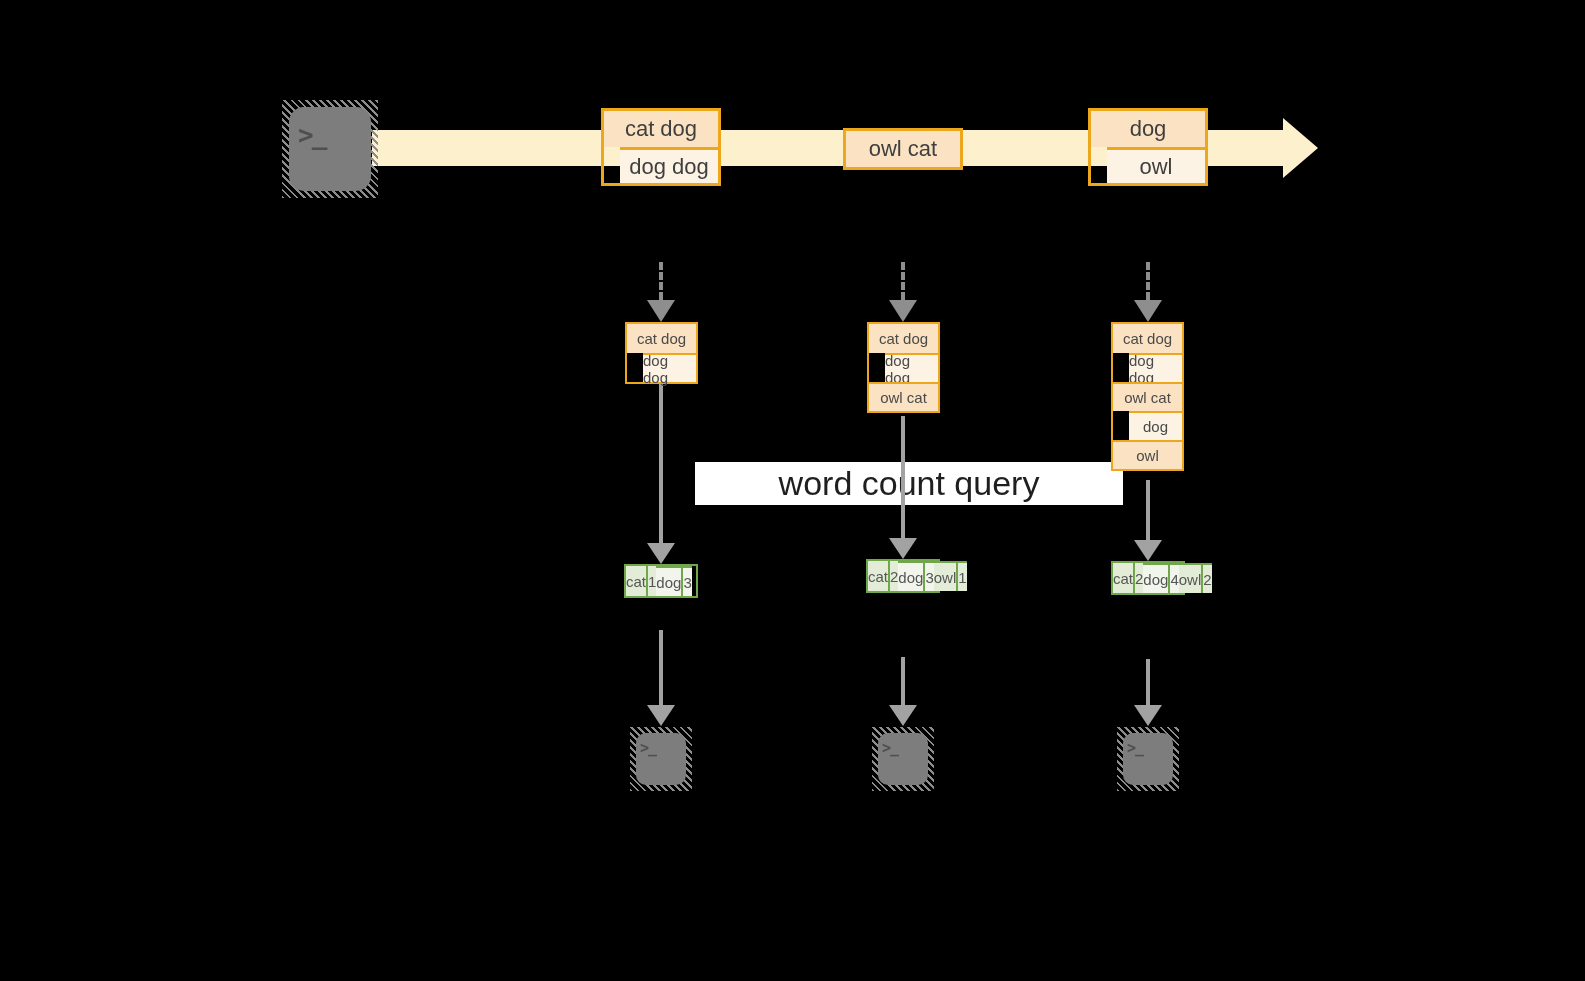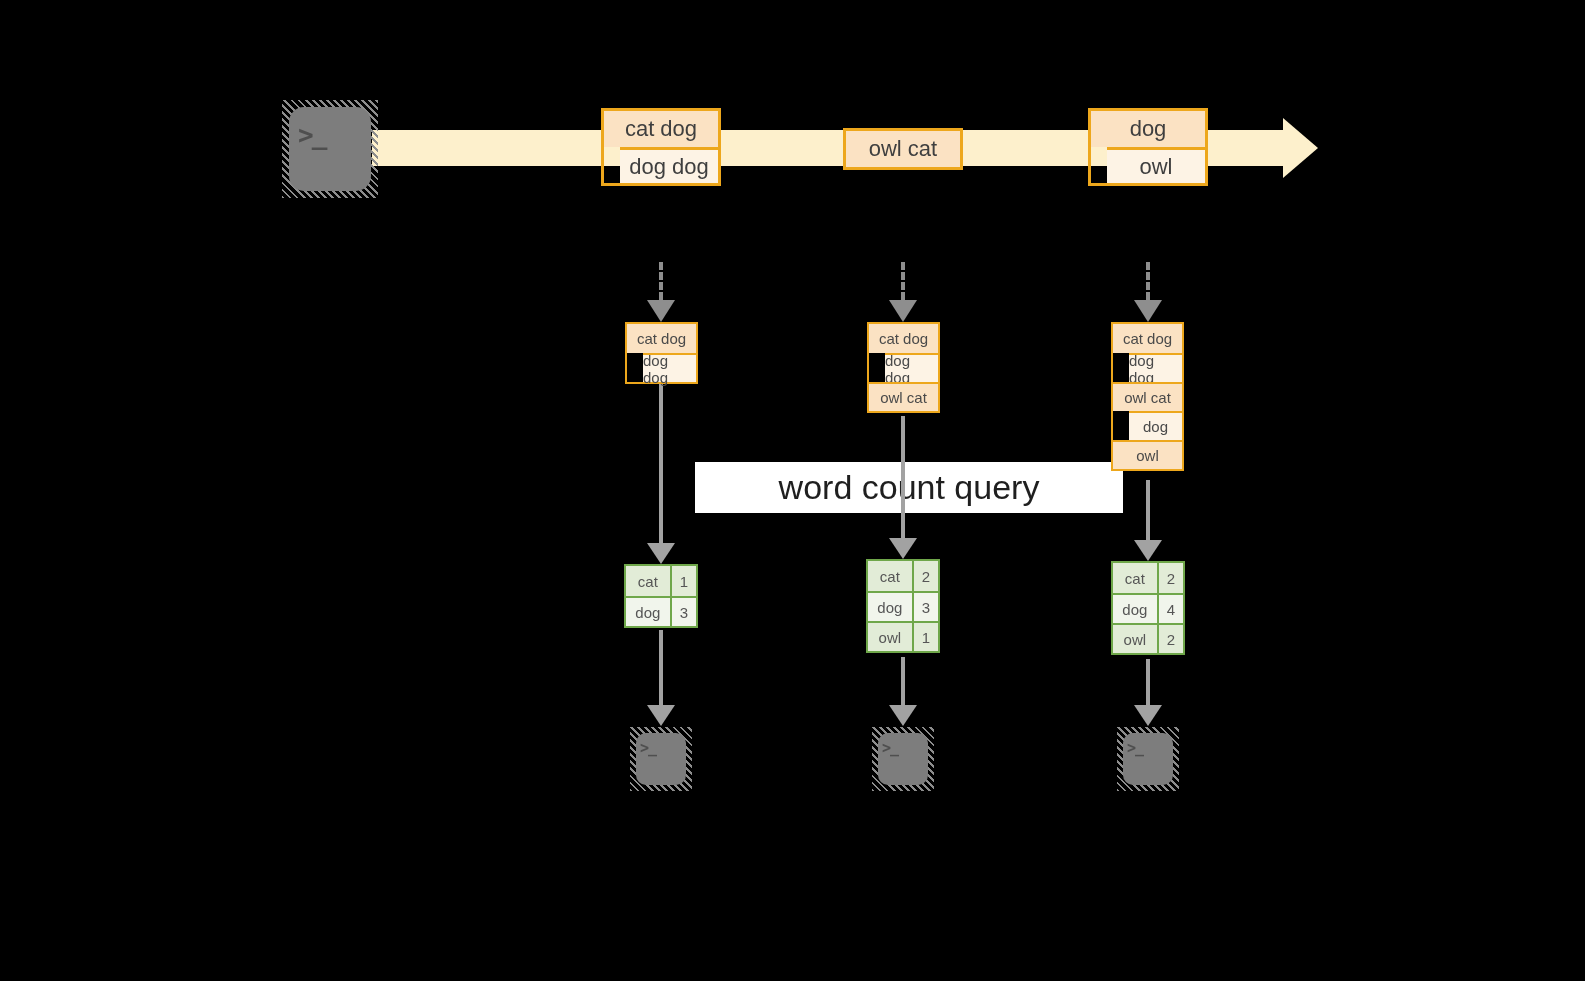--- a/index.html
+++ b/index.html
@@ -51,28 +51,28 @@
   .dash-line{position:absolute;width:0;height:38px;top:262px;border-left:4px dashed var(--dash);z-index:2;}
   .dash-head{position:absolute;top:300px;width:0;height:0;z-index:2;
     border-left:14px solid transparent;border-right:14px solid transparent;border-top:22px solid var(--dash);}
   
   .buffer{position:absolute;width:73px;top:322px;border:2px solid var(--gold);display:flex;flex-direction:column;z-index:5;}
   .buffer-cell{height:29px;display:flex;align-items:center;justify-content:center;
     font-size:15px;color:#4a4a4a;}
   .buffer-cell + .buffer-cell{border-top:2px solid var(--gold);}
   .bf1{left:625px;} .bf2{left:867px;} .bf3{left:1111px;}
   
-  .query-label{position:absolute;left:695px;top:462px;width:428px;height:51px;background:#ffffff;
+  .query-label{position:absolute;left:695px;top:462px;width:428px;height:43px;background:#ffffff;
     display:flex;align-items:center;justify-content:center;font-size:34px;color:#1f1f1f;z-index:3;}
   
   .vline{position:absolute;width:4px;background:var(--line);z-index:4;}
   .vhead{position:absolute;width:0;height:0;z-index:4;
     border-left:14px solid transparent;border-right:14px solid transparent;border-top:21px solid var(--line);}
   
-  .count-table{position:absolute;width:74px;border:2px solid var(--green);display:flex;flex-direction:column;z-index:5;}
+  .count-table{position:absolute;width:74px;border:2px solid var(--green);display:flex;flex-direction:row;z-index:5;}
   .count-row{display:flex;height:30px;}
   .count-row + .count-row{border-top:2px solid var(--green);}
   .count-word{flex:1.8;display:flex;align-items:center;justify-content:center;
     font-size:15px;color:var(--tink);border-right:2px solid var(--green);}
   .count-num{flex:1;display:flex;align-items:center;justify-content:center;font-size:15px;color:var(--tink);}
   .row-dark > div{background:var(--grow-dark);}
   .row-light > div{background:var(--grow-light);}
   .ct1{left:624px;top:564px;} .ct2{left:866px;top:559px;} .ct3{left:1111px;top:561px;}
 </style>
 </head>

